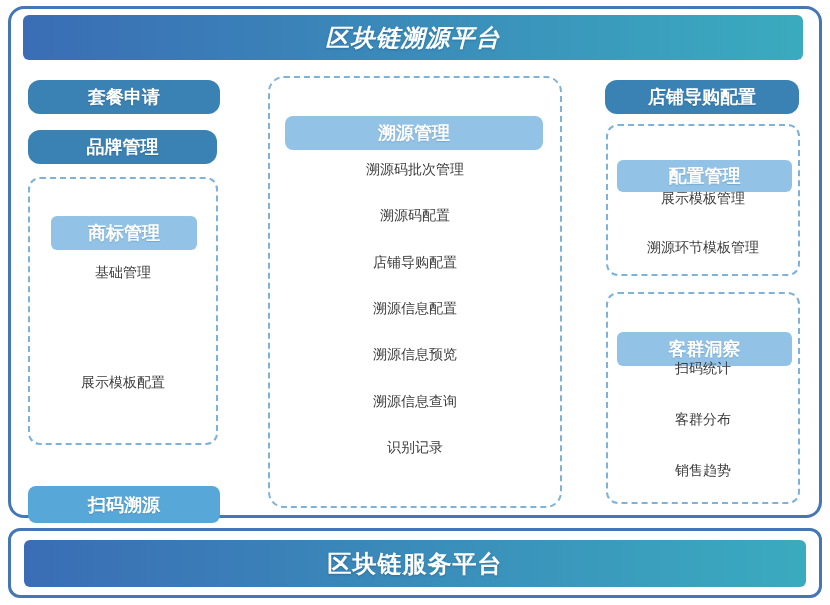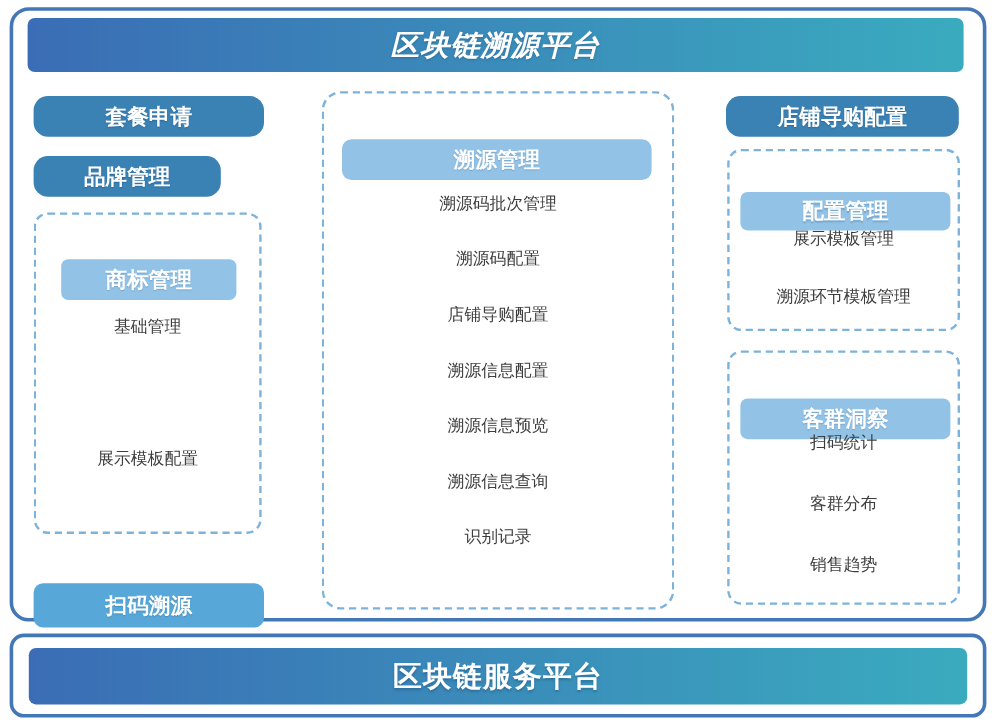--- a/index.html
+++ b/index.html
@@ -65,21 +65,21 @@
   <div class="abs section top-section"></div>
 
   <div class="abs banner top-banner">
     <span>区块链溯源平台</span>
   </div>
 
   <div class="abs dark-btn" style="left:28px;top:80px;width:192px;height:34px;">
     <span>套餐申请</span>
   </div>
 
-  <div class="abs dark-btn" style="left:28px;top:130px;width:156px;height:34px;">
+  <div class="abs dark-btn" style="left:28px;top:130px;width:189px;height:34px;">
     <span>品牌管理</span>
   </div>
 
   <div class="abs dashed-box" style="left:28px;top:177px;width:190px;height:268px;"></div>
 
   <div class="abs light-header" style="left:51px;top:192px;width:146px;height:34px;">
     <span>商标管理</span>
   </div>
 
   <div class="abs item" style="left:28px;top:259px;width:190px;height:28px;">基础管理</div>

